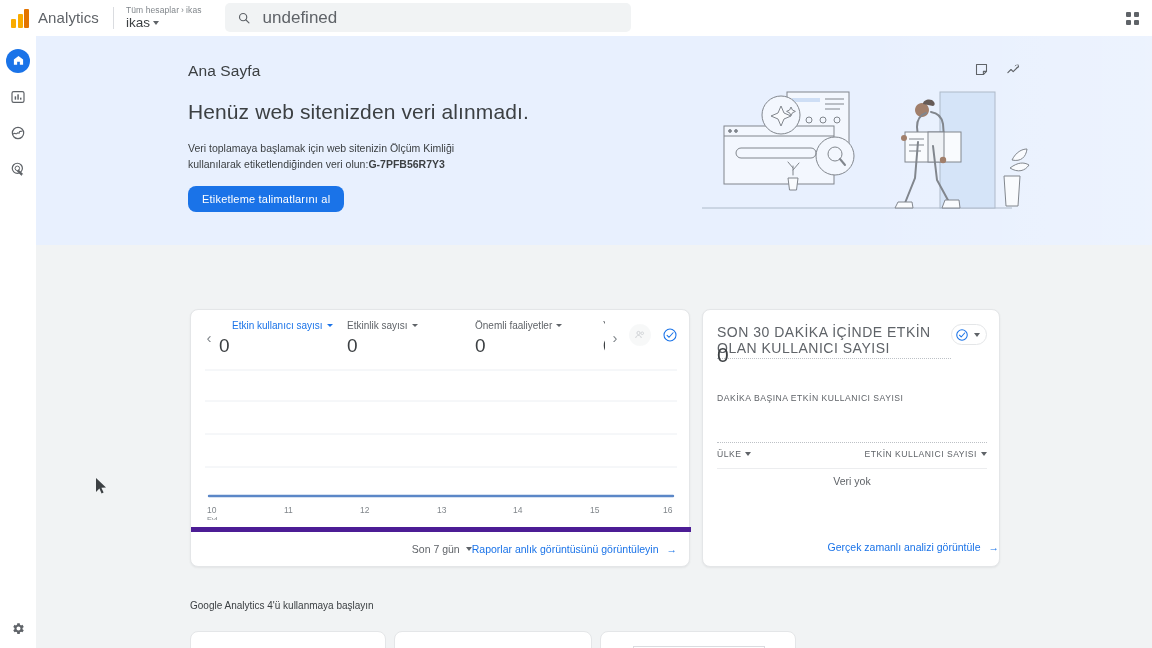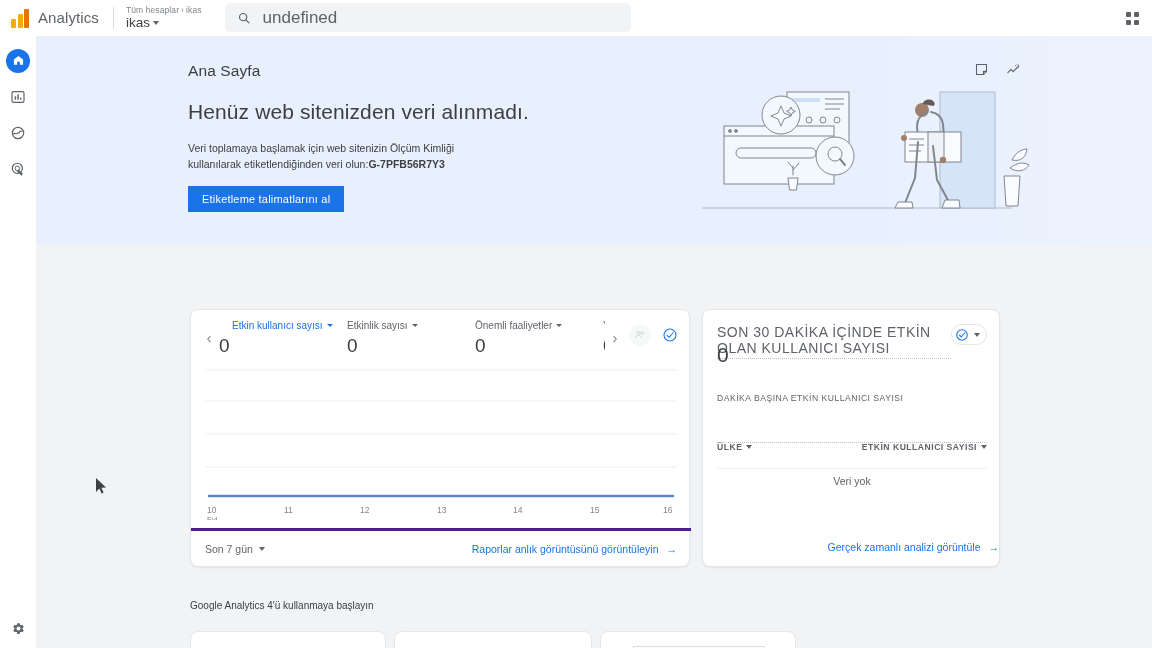--- a/index.html
+++ b/index.html
@@ -55,21 +55,21 @@
   }
   .hero-bgshade { position:absolute; right:0; top:0; width:300px; height:209px; background:linear-gradient(90deg,rgba(255,255,255,0) 0%, rgba(255,255,255,.20) 100%); }
   .hero-inner { position:absolute; left:152px; top:26px; width:520px; }
   .hero-h1 { font-size:15.5px; color:#3c4043; margin-bottom:20px; letter-spacing:.1px;}
   .hero-h2 { font-size:21px; color:#3c4043; font-weight:400; letter-spacing:.1px; margin-bottom:16px;}
   .hero-p { font-size:10.5px; color:#3c4043; line-height:1.55; max-width:268px; margin-bottom:13px; }
   .hero-p b { font-weight:700; }
   .hero-btn {
     display:inline-flex; align-items:center; justify-content:center;
     background:#1a73e8; color:#fff; font-size:11px; height:26px; padding:0 14px;
-    border-radius:0; border:none; cursor:pointer; letter-spacing:.2px;
+    border-radius:8px; border:none; cursor:pointer; letter-spacing:.2px;
   }
   .hero-icons { position:absolute; right:130px; top:26px; display:flex; gap:16px; align-items:center;}
   .hero-art { position:absolute; right:90px; bottom:0px; width:370px; height:165px; }
 
   
   .content { position:absolute; top:245px; left:36px; width:1116px; height:403px; background:#f1f3f4; }
 
   .cards-row { position:absolute; top:64px; left:154px; display:flex; gap:12px; }
   .card {
     background:#fff; border:1px solid #e4e6e8; border-radius:8px;
@@ -87,33 +87,33 @@
   .tab .lbl .ca { width:0;height:0;border-left:3px solid transparent;border-right:3px solid transparent;border-top:3.5px solid #5f6368;}
   .tab.active .lbl { color:#1a73e8;margin-left:13px; }
   .tab.active .lbl .ca { border-top-color:#1a73e8; }
   .tab .val { font-size:19px; color:#3c4043; font-weight:400; margin-top:4px;}
   .tab.active:before { content:""; position:absolute; top:-10px; left:0; width:128px; height:3px; background:#1a73e8; border-radius:2px;}
   .tab-icons { display:flex; align-items:center; gap:8px; padding-top:14px; padding-left:4px;}
   .chip-fade { width:22px;height:22px;border-radius:50%;background:#f1f3f4;display:flex;align-items:center;justify-content:center; opacity:.55;}
   .chip-check { width:22px;height:22px;border-radius:50%;display:flex;align-items:center;justify-content:center;}
 
   .chart-wrap { position:absolute; top:58px; left:14px; width:472px; height:152px; }
-  .chart-foot { position:absolute; bottom:0; left:0; width:500px; height:38px; border-top:3px solid #4c1d95; display:flex; align-items:center; justify-content:space-between; padding:17px 14px;}
+  .chart-foot { position:absolute; bottom:0; left:0; width:500px; height:38px; border-top:5px solid #4c1d95; display:flex; align-items:center; justify-content:flex-end; padding:17px 14px;}
   .range-sel { font-size:10.5px; color:#5f6368; display:flex; align-items:center; gap:6px; cursor:pointer;}
   .foot-link { font-size:10.5px; color:#1a73e8; display:flex; align-items:center; gap:8px; cursor:pointer;}
 
   
   .rt-head { position:absolute; top:14px; left:14px; width:270px; display:flex; justify-content:space-between; align-items:flex-start;}
   .rt-title { font-size:14px; color:#5f6368; letter-spacing:.5px; border-bottom:1px dotted #bdc1c6; padding-bottom:2px; }
   .rt-pill { display:flex; align-items:center; gap:5px; border:1px solid #e4e6e8; border-radius:12px; height:21px; padding:0 6px 0 3px;}
   .rt-big { position:absolute; top:33px; left:14px; font-size:21px; color:#3c4043;}
   .rt-sub { position:absolute; top:83px; left:14px; font-size:8.6px; color:#5f6368; letter-spacing:.5px;}
   .rt-spark { position:absolute; top:100px; left:14px; width:270px; height:30px;}
   .rt-divider { position:absolute; top:132px; left:14px; width:270px; border-top:1px dotted #bdc1c6;}
-  .rt-cols { position:absolute; top:132px; left:14px; width:270px; display:flex; justify-content:space-between;font-weight:bold; }
+  .rt-cols { position:absolute; top:139px; left:14px; width:270px; display:flex; justify-content:space-between; }
   .rt-col { font-size:8.6px; color:#5f6368; letter-spacing:.5px; display:flex; align-items:center; gap:4px;}
   .rt-rowline { position:absolute; top:158px; left:14px; width:270px; border-top:1px solid #ecedef;}
   .rt-empty { position:absolute; top:165px; left:0; width:298px; text-align:center; font-size:10.5px; color:#5f6368;}
   .rt-foot { position:absolute; bottom:0; left:12px; width:298px; height:38px; display:flex; align-items:center; justify-content:flex-end; padding-right:14px;}
 
   .section-title { position:absolute; top:355px; left:154px; font-size:10px; color:#3c4043;}
   .bottom-cards { position:absolute; top:386px; left:154px; display:flex; gap:8px;}
   .bcard { width:196px; height:30px; background:#fff; border:1px solid #e4e6e8; border-top-left-radius:8px; border-top-right-radius:8px; }
   .bcard.w2 { width:198px; }
   .bcard.w3 { width:196px; position:relative;}

